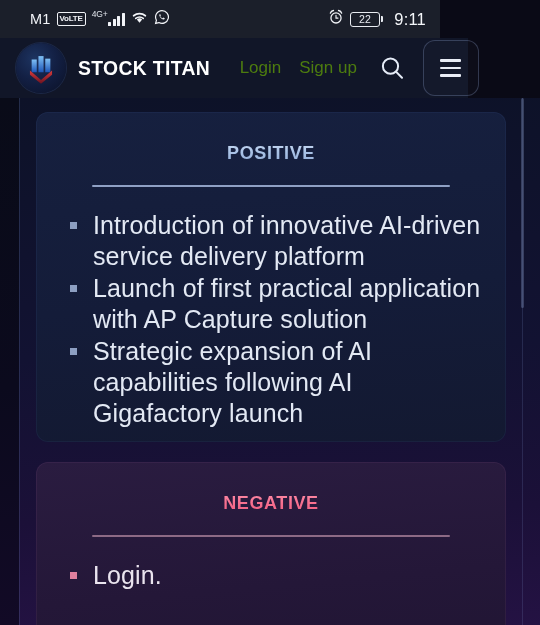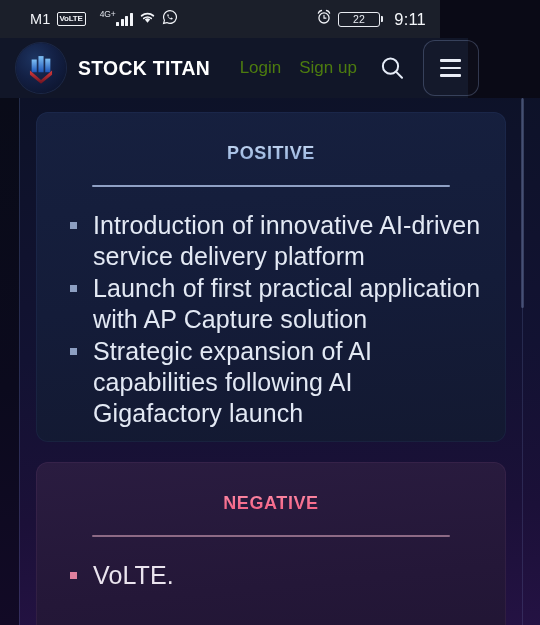--- a/index.html
+++ b/index.html
@@ -50,21 +50,20 @@
     color: #f0f2f6;
     letter-spacing: -.2px;
     transform: translateY(0px);
     text-align: right;
   }
   .sb-nettype {
     position: relative;
     display: flex;
     align-items: flex-end;
     gap: 1px;
-    margin-left: 8px;
   }
   .sb-nettype .lbl {
     font-size: 8.5px;
     line-height: 1;
     color: #dfe3ea;
     transform: translateY(-7px);
     letter-spacing: -.2px;
   }
   .bars {
     display: flex;
@@ -86,21 +85,21 @@
     display: flex; align-items: center; gap: 1px;
   }
   .sb-batt .shell {
     border: 1.5px solid #e8ebf1;
     border-radius: 3px;
     height: 15px;
     min-width: 27px;
     display: flex;
     align-items: center;
     justify-content: center;
-    padding: 0 14px;
+    padding: 0 8px;
   }
   .sb-batt .num {
     font-size: 10.5px;
     color: #e8ebf1;
     line-height: 1;
     font-weight: 500;
   }
   .sb-batt .nub {
     width: 2.5px; height: 6px; background: #e8ebf1; border-radius: 0 1px 1px 0;
   }
@@ -418,21 +417,21 @@
         </li>
       </ul>
     </section>
 
     <section class="card" id="card-negative">
       <h2 class="card-title" id="title-negative">Negative</h2>
       <div class="divider" id="divider-negative"></div>
       <ul class="bullet-list" id="list-negative">
         <li>
           <span class="bullet-sq"></span>
-          <span>VoLTE.</span>
+          <span>Login.</span>
         </li>
       </ul>
     </section>
 
   </div>
 
   <div id="scrollbar-track"></div>
   <div id="scrollbar-thumb"></div>
 </div>
 

